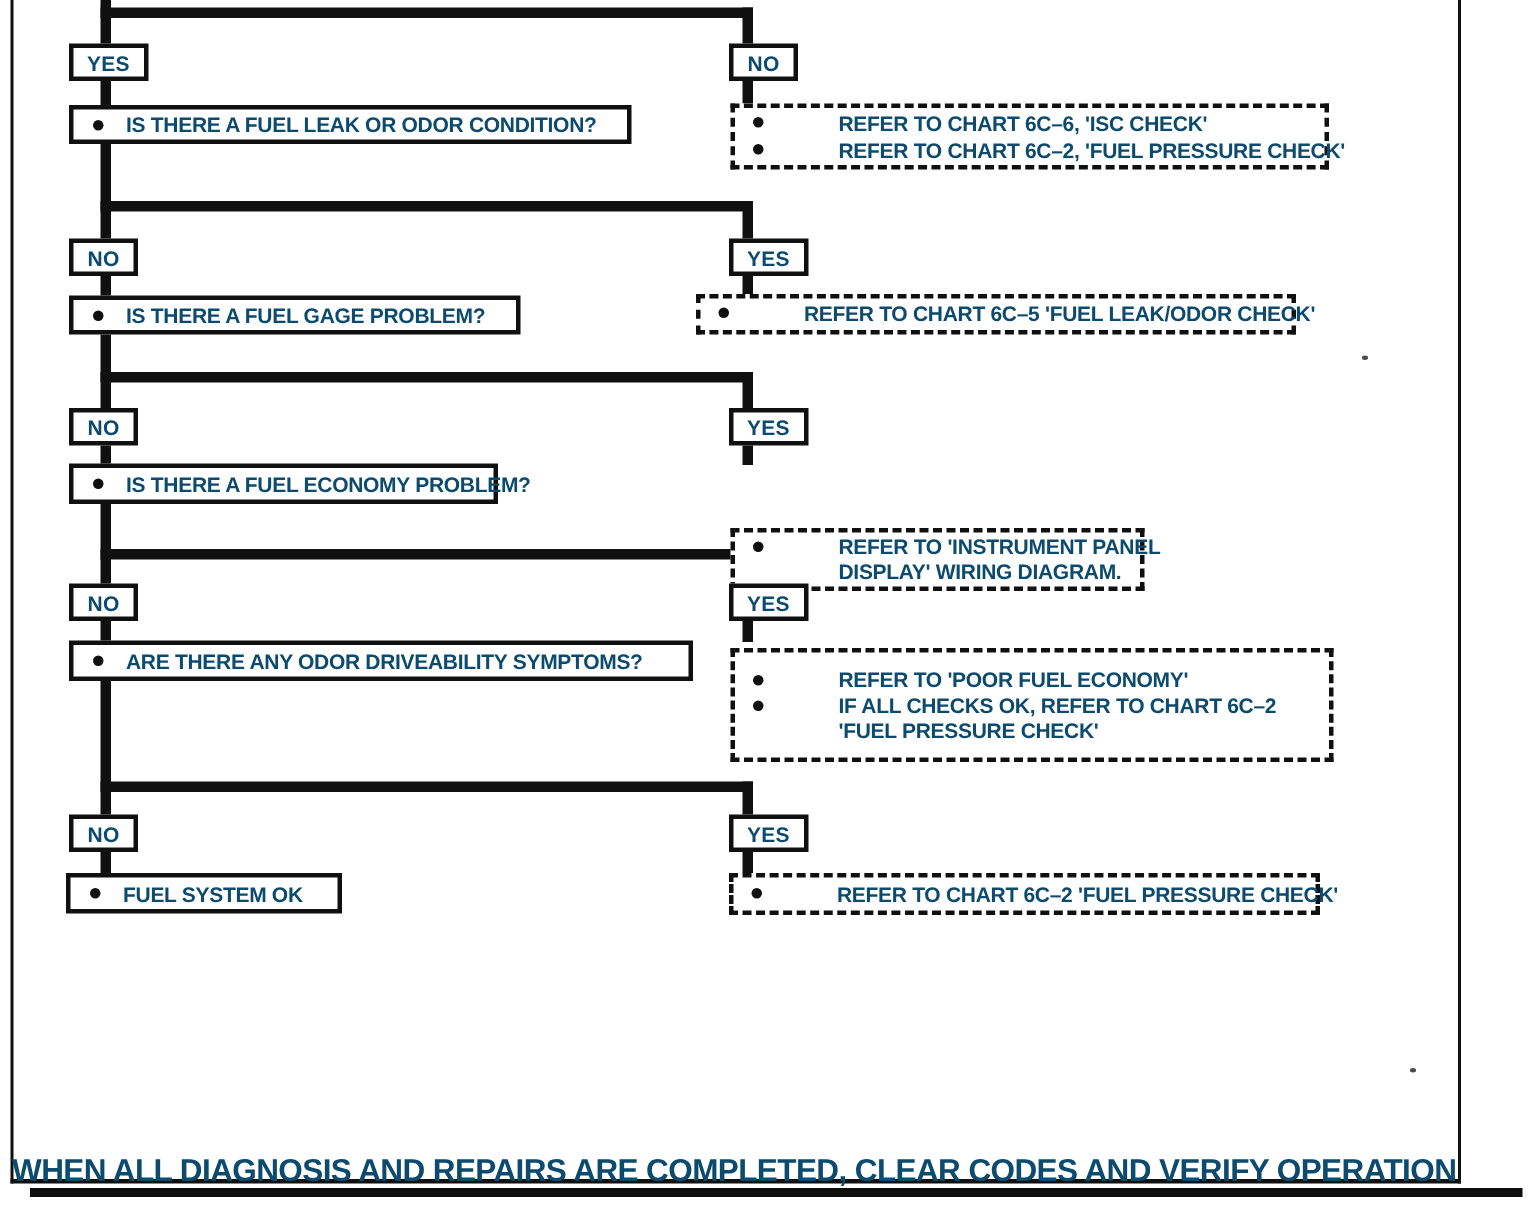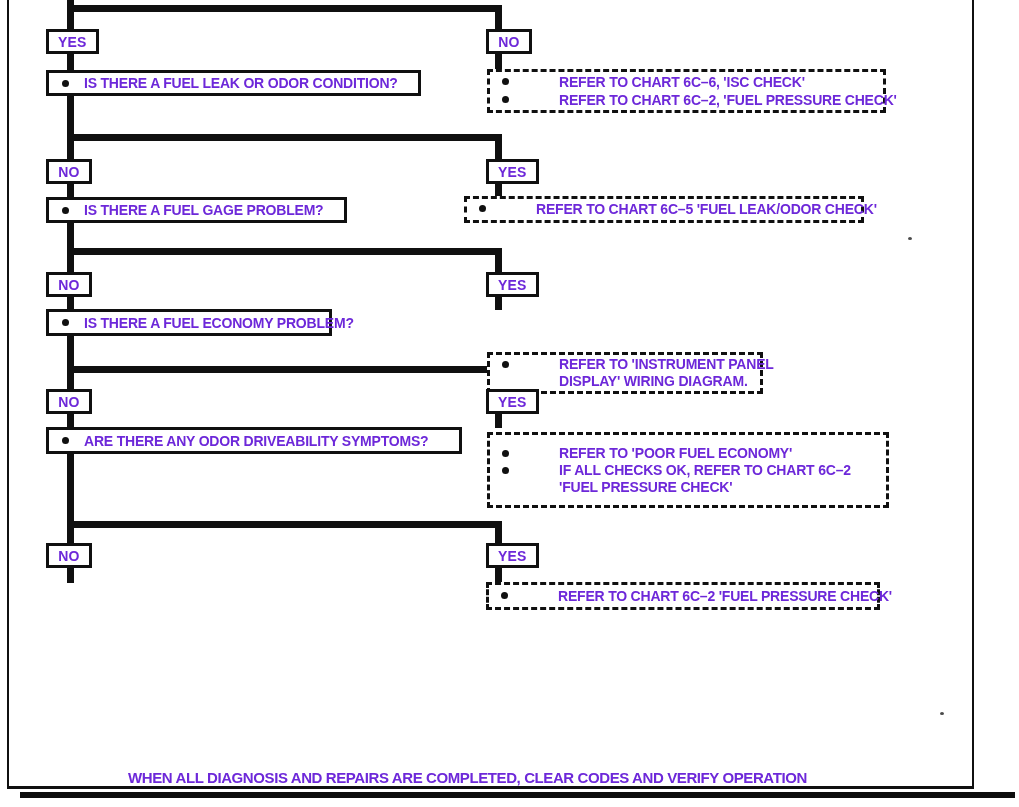--- a/index.html
+++ b/index.html
@@ -1,18 +1,18 @@
 <!DOCTYPE html>
 <html><head>
 <meta charset="utf-8">
 <style>
   html,body{margin:0;padding:0;background:#ffffff;}
   .page{
     position:relative;width:1019px;height:807px;background:#ffffff;overflow:hidden;
-    font-family:"Liberation Sans","DejaVu Sans",sans-serif;font-weight:bold;color:#6d28d9;
+    font-family:"Liberation Sans","DejaVu Sans",sans-serif;font-weight:bold;color:#0c4a6e;
   }
   
   .vborder{position:absolute;top:0;width:2px;height:789px;background:#101010;}
   .hborder{position:absolute;left:7px;top:786px;width:967px;height:3px;background:#101010;}
   .bottom-bar{position:absolute;left:20px;top:792px;width:995px;height:6px;background:#0d0d0d;}
   .speck{position:absolute;width:4px;height:3px;border-radius:50%;background:#4a4a4a;}
   
   .hline{position:absolute;left:67px;width:435px;height:7px;background:#101010;z-index:1;}
   .vline{position:absolute;width:7px;background:#101010;z-index:1;}
   
@@ -34,21 +34,21 @@
     position:absolute;box-sizing:border-box;border:3px dashed #101010;background:#ffffff;z-index:2;
     display:flex;flex-direction:column;justify-content:center;padding:1px 0;
   }
   .action{display:flex;align-items:flex-start;}
   .action .dot{margin:5px 14px 0 12px;}
   .alines{font-size:14px;line-height:17px;letter-spacing:-0.2px;white-space:nowrap;padding-left:36px;}
   .r1 .alines{line-height:18px;}
   
   .footer{
     position:absolute;left:8px;top:769px;width:919px;text-align:center;
-    font-size:15px;letter-spacing:-0.4px;white-space:nowrap;
+    font-size:21px;letter-spacing:-0.4px;white-space:nowrap;
   }
 </style>
 </head>
 <body>
 
 <div class="page">
 
   <div class="vborder" style="left:7px;"></div>
   <div class="vborder" style="left:972px;"></div>
   <div class="hborder"></div>
@@ -157,20 +157,24 @@
   </div>
 
   <div class="hline" style="top:521px;"></div>
   <div class="vline" style="left:495px;top:521px;height:61px;"></div>
   <div class="lbl" style="left:46px;top:543px;">
     <span>NO</span>
   </div>
   <div class="lbl" style="left:486px;top:543px;">
     <span>YES</span>
   </div>
+  <div class="qbox" style="left:44px;top:582px;width:184px;height:27px;">
+    <span class="dot"></span>
+    <span>FUEL SYSTEM OK</span>
+  </div>
   <div class="abox" style="left:486px;top:582px;width:394px;height:28px;">
     <div class="action">
       <span class="dot" style="margin-top:4px;"></span>
       <div class="alines">
           <div>REFER TO CHART 6C–2 'FUEL PRESSURE CHECK'</div>
         </div>
     </div>
   </div>
 
   <div class="footer">WHEN ALL DIAGNOSIS AND REPAIRS ARE COMPLETED, CLEAR CODES AND VERIFY OPERATION</div>

